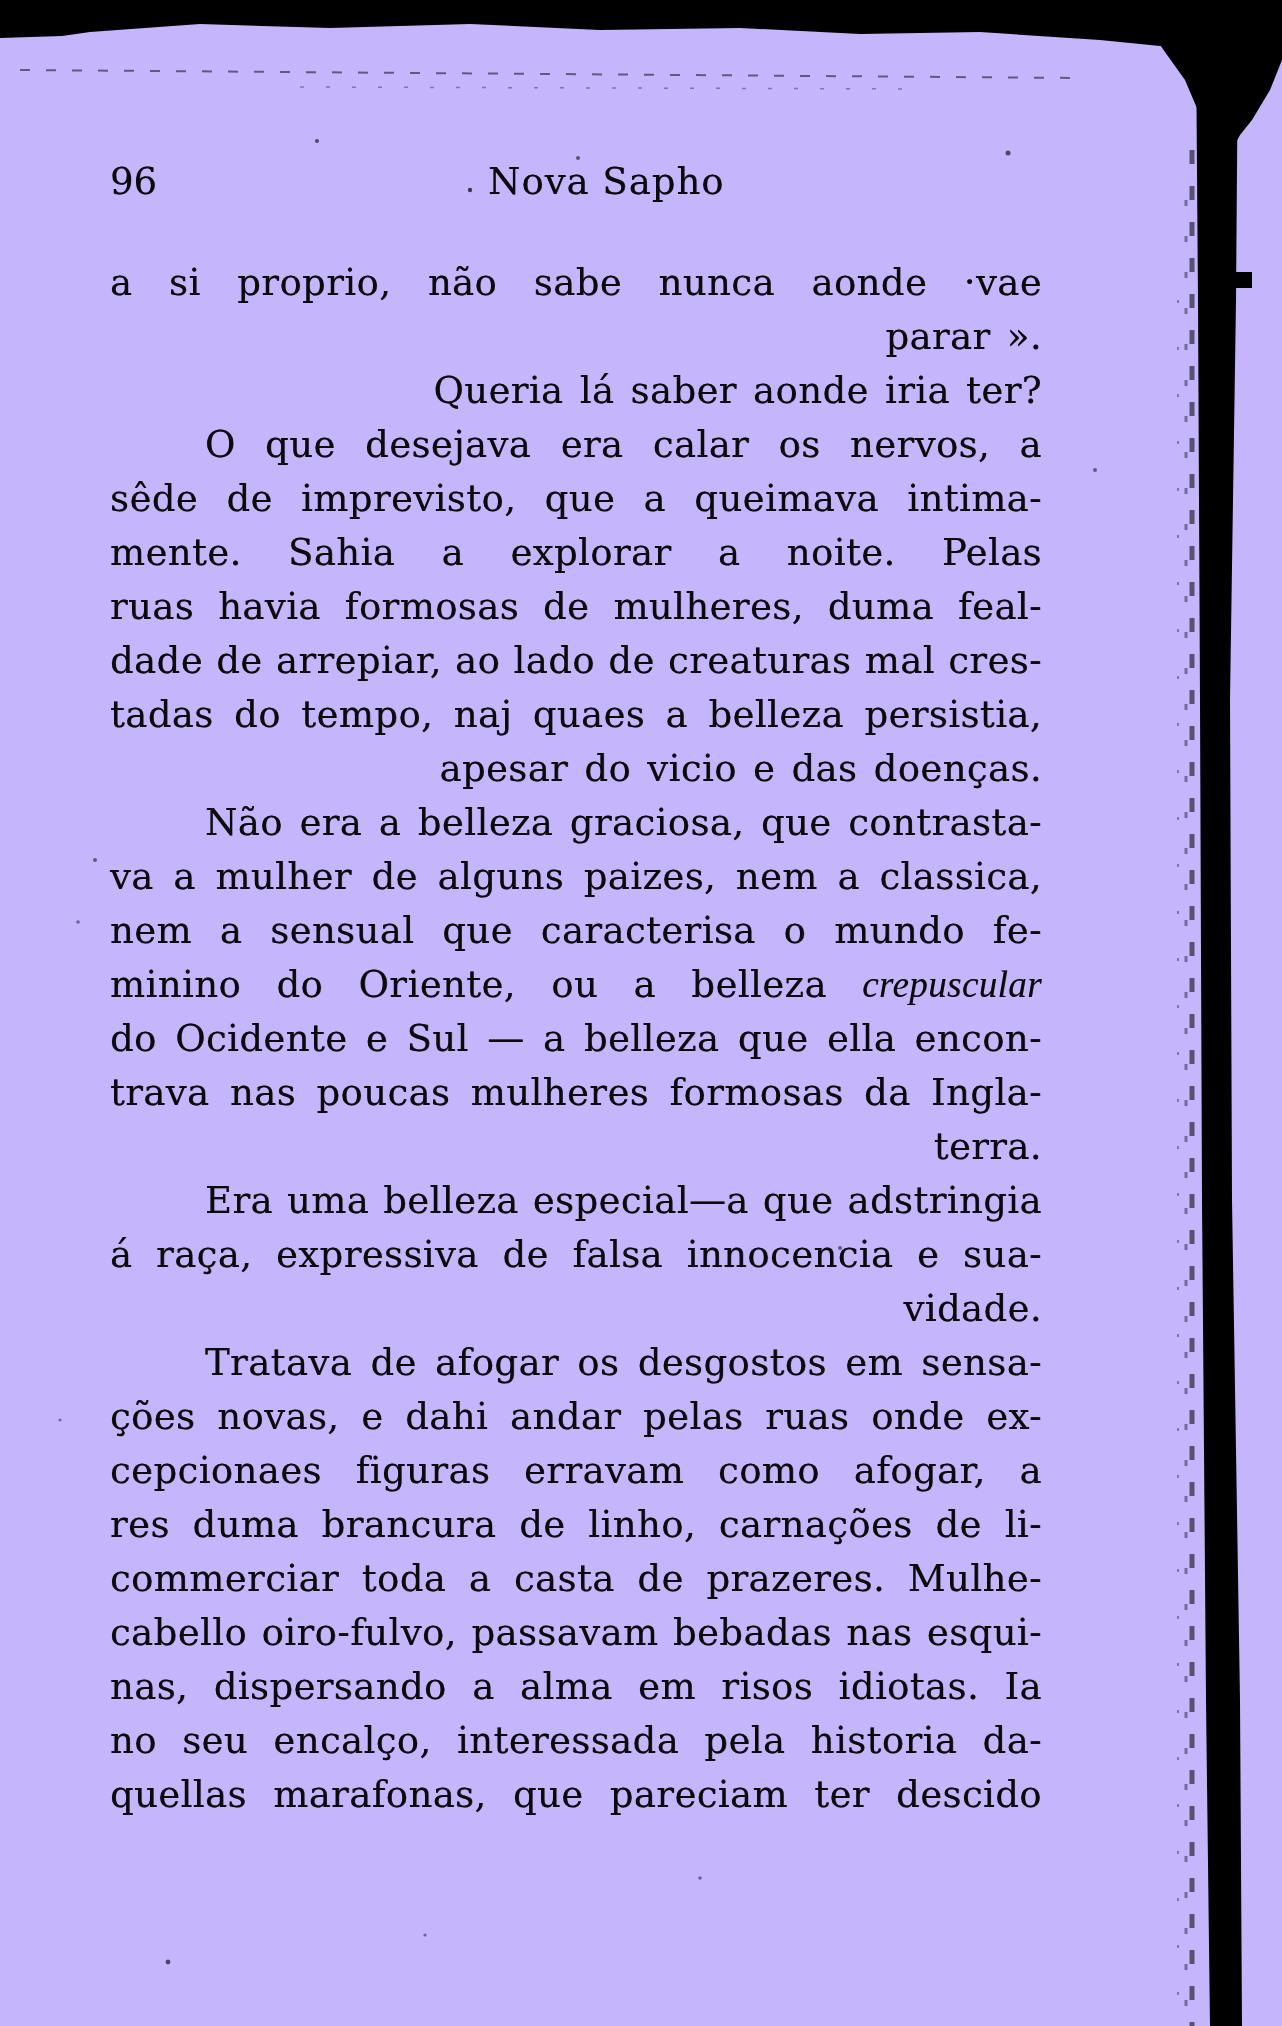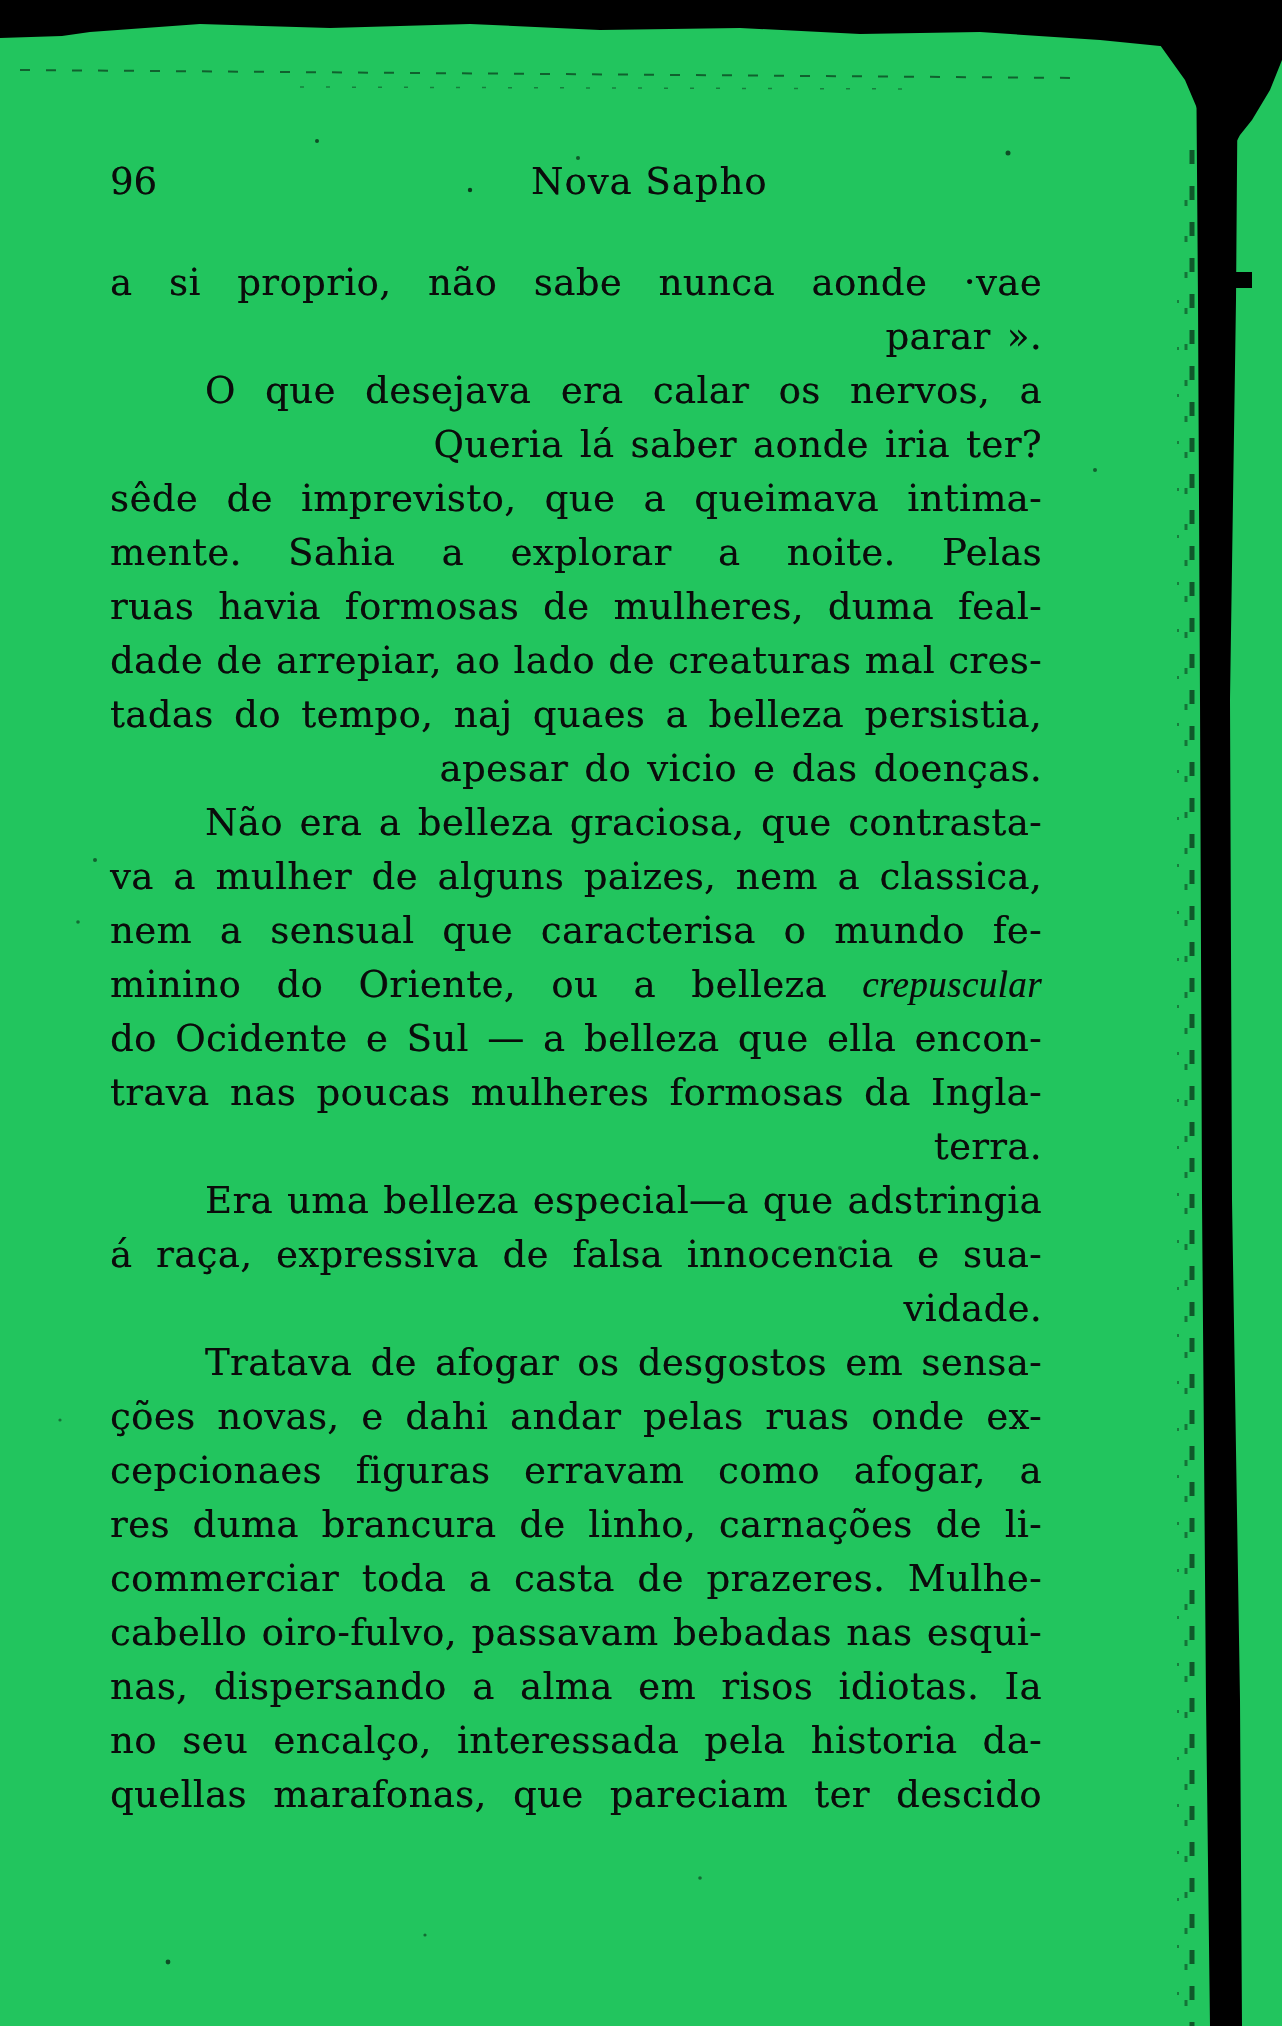--- a/index.html
+++ b/index.html
@@ -8,39 +8,38 @@
     background: #ffffff;
   }
   body {
     position: relative;
     width: 1282px;
     height: 2026px;
     overflow: hidden;
     font-family: "DejaVu Serif", serif;
     color: #0b0b0b;
   }
-  .scan-page { position: absolute; inset: 0; background: #22c55e; }
+  .scan-page { position: absolute; inset: 0; background: #c4b5fd; }
 
   .page-number {
     position: absolute;
     left: 110px;
     top: 160px;
     font-size: 37px;
     line-height: 44px;
     text-shadow: 0.3px 0.3px 0 rgba(0,0,0,0.55);
   }
   .running-title {
     position: absolute;
     left: 488px;
     top: 160px;
     font-size: 37px;
     line-height: 44px;
     letter-spacing: 1px;
     text-shadow: 0.3px 0.3px 0 rgba(0,0,0,0.55);
-    margin-left: 43px;
   }
 
   .body-text {
     position: absolute;
     left: 110px;
     top: 256px;
     width: 932px;
   }
   .line {
     font-size: 37px;
@@ -72,22 +71,22 @@
 
 <div class="scan-page">
 
   <div class="page-number">96</div>
 
   <div class="running-title">Nova Sapho</div>
 
   <div class="body-text">
       <div class="line"><span>a si proprio, não sabe nunca aonde ·vae</span></div>
       <div class="line nojust"><span>parar ».</span></div>
+      <div class="line indent nojust"><span>Queria lá saber aonde iria ter?</span></div>
       <div class="line indent"><span>O que desejava era calar os nervos, a</span></div>
-      <div class="line indent nojust"><span>Queria lá saber aonde iria ter?</span></div>
       <div class="line"><span>sêde de imprevisto, que a queimava intima-</span></div>
       <div class="line"><span>mente. Sahia a explorar a noite. Pelas</span></div>
       <div class="line"><span>ruas havia formosas de mulheres, duma feal-</span></div>
       <div class="line"><span>dade de arrepiar, ao lado de creaturas mal cres-</span></div>
       <div class="line"><span>tadas do tempo, naj quaes a belleza persistia,</span></div>
       <div class="line nojust"><span>apesar do vicio e das doenças.</span></div>
       <div class="line indent"><span>Não era a belleza graciosa, que contrasta-</span></div>
       <div class="line"><span>va a mulher de alguns paizes, nem a classica,</span></div>
       <div class="line"><span>nem a sensual que caracterisa o mundo fe-</span></div>
       <div class="line"><span>minino do Oriente, ou a belleza </span><span class="it">crepuscular</span></div>

